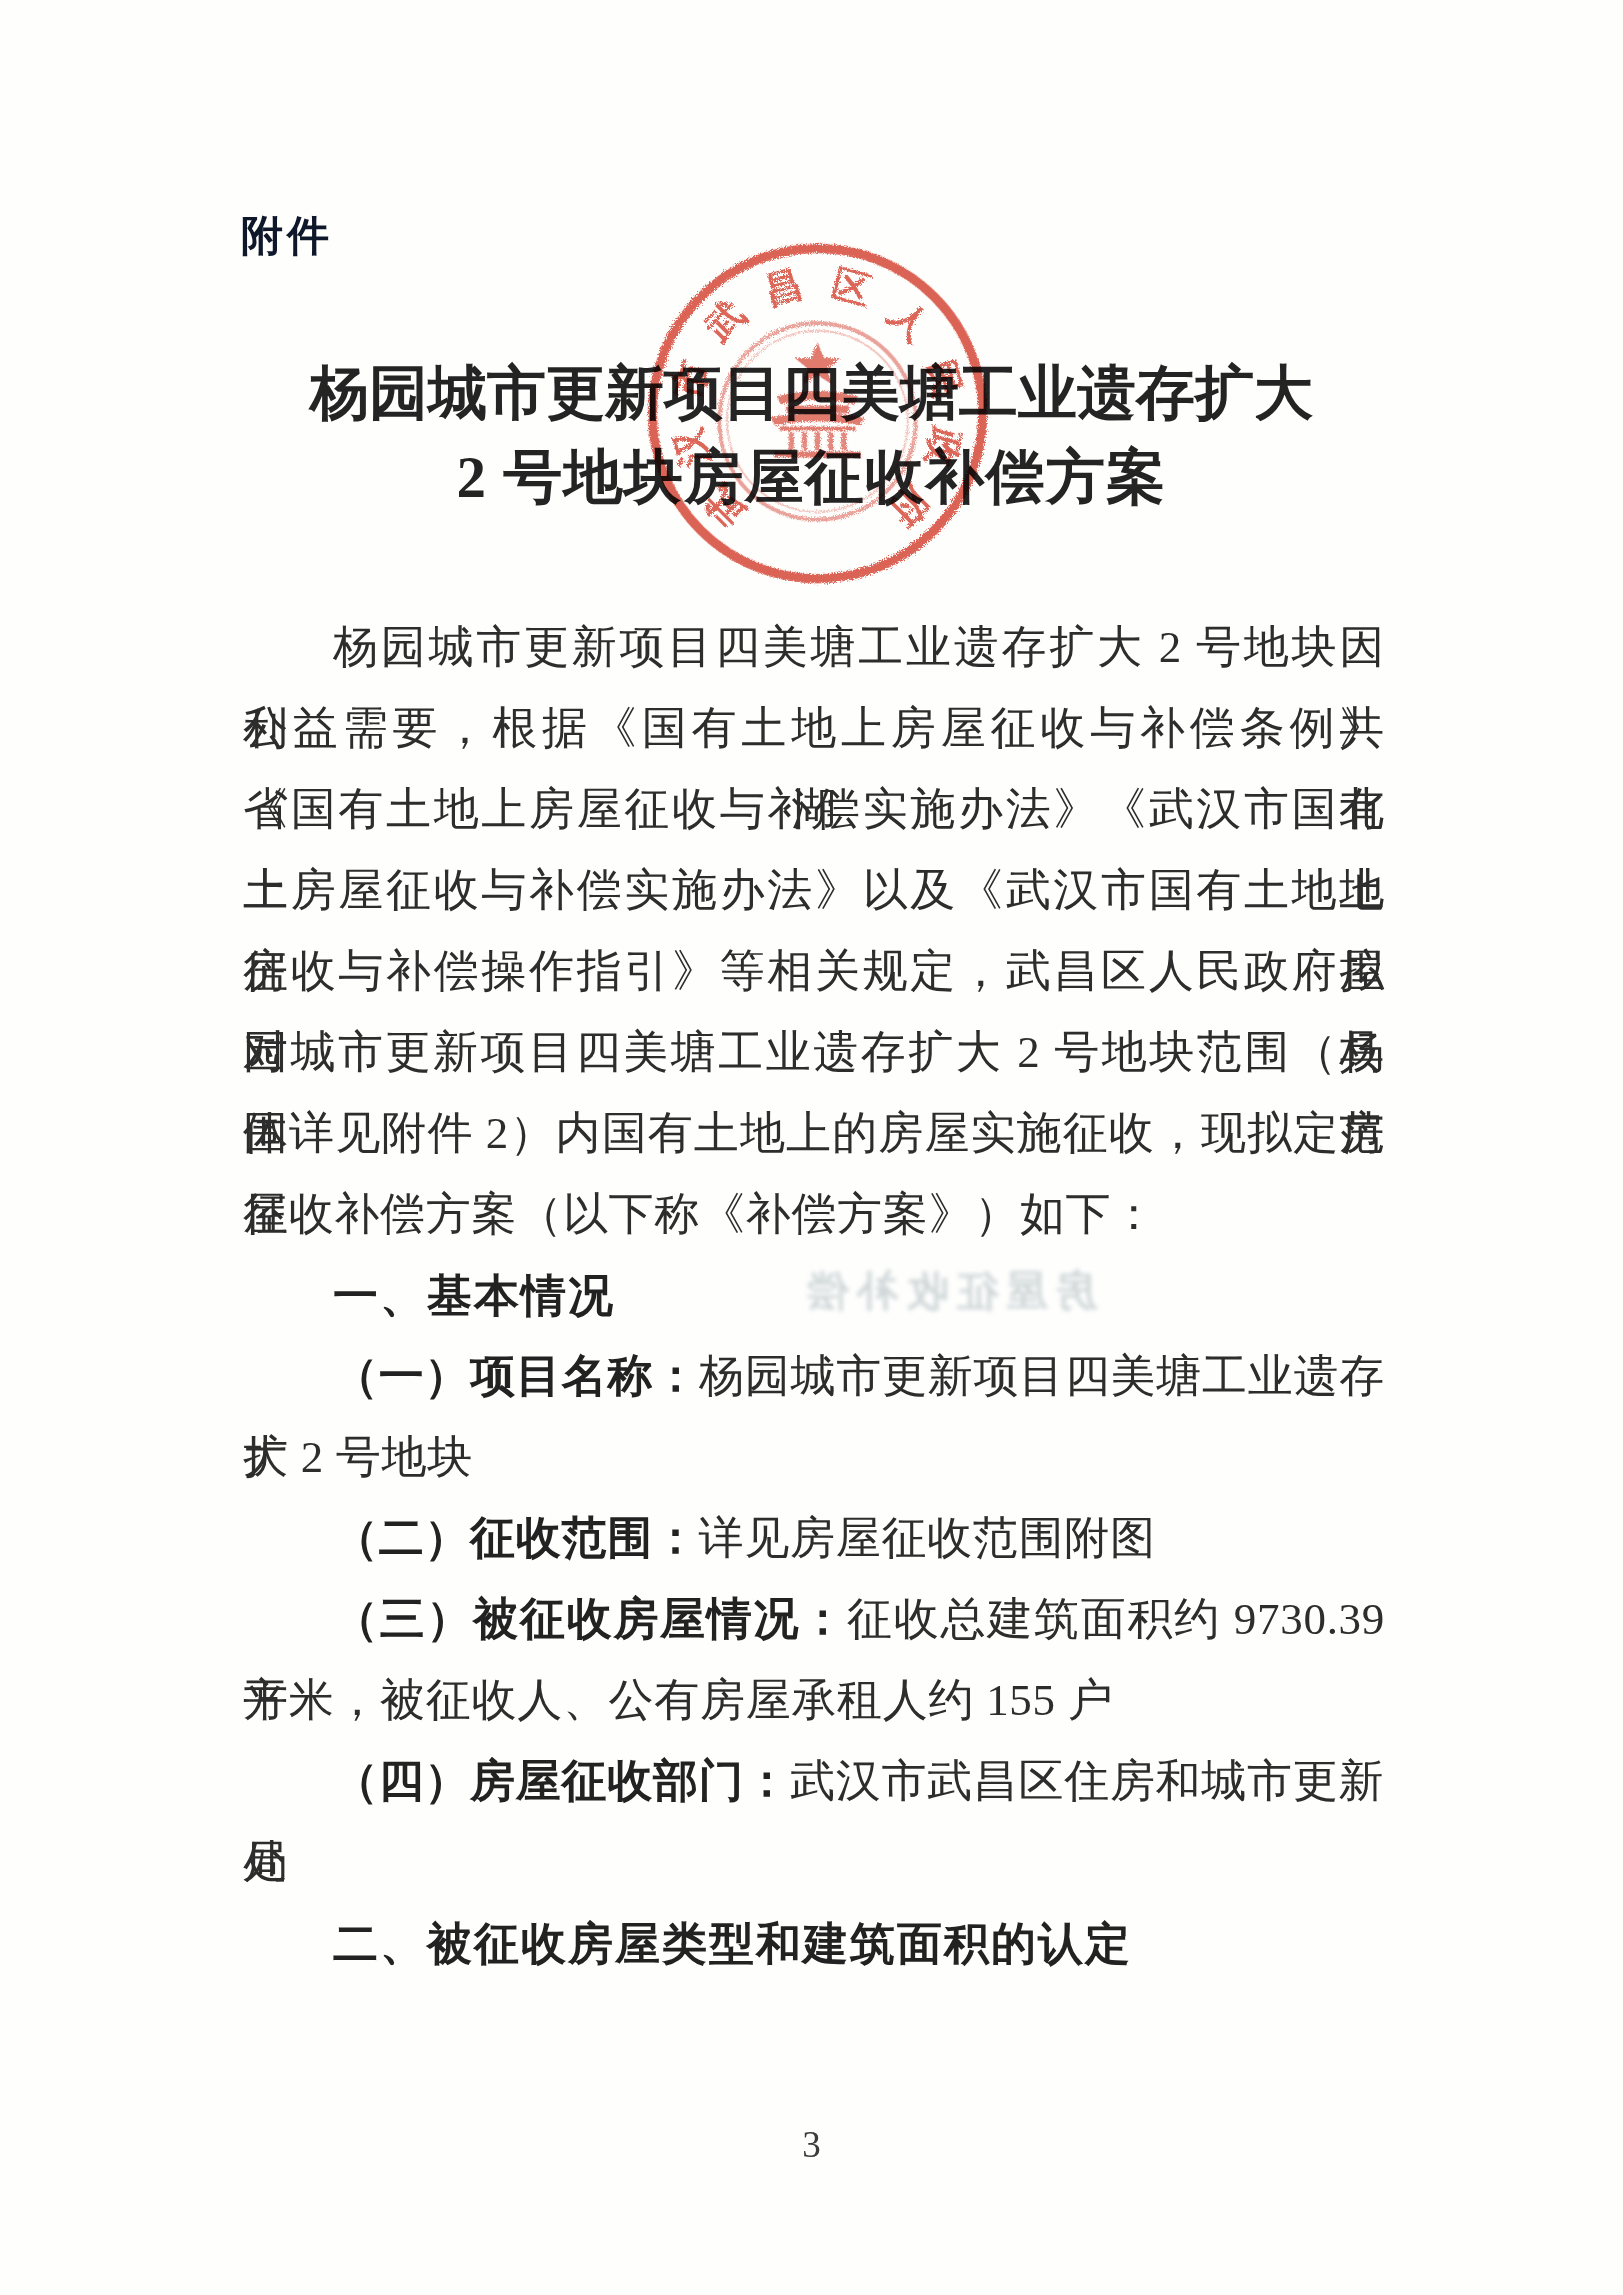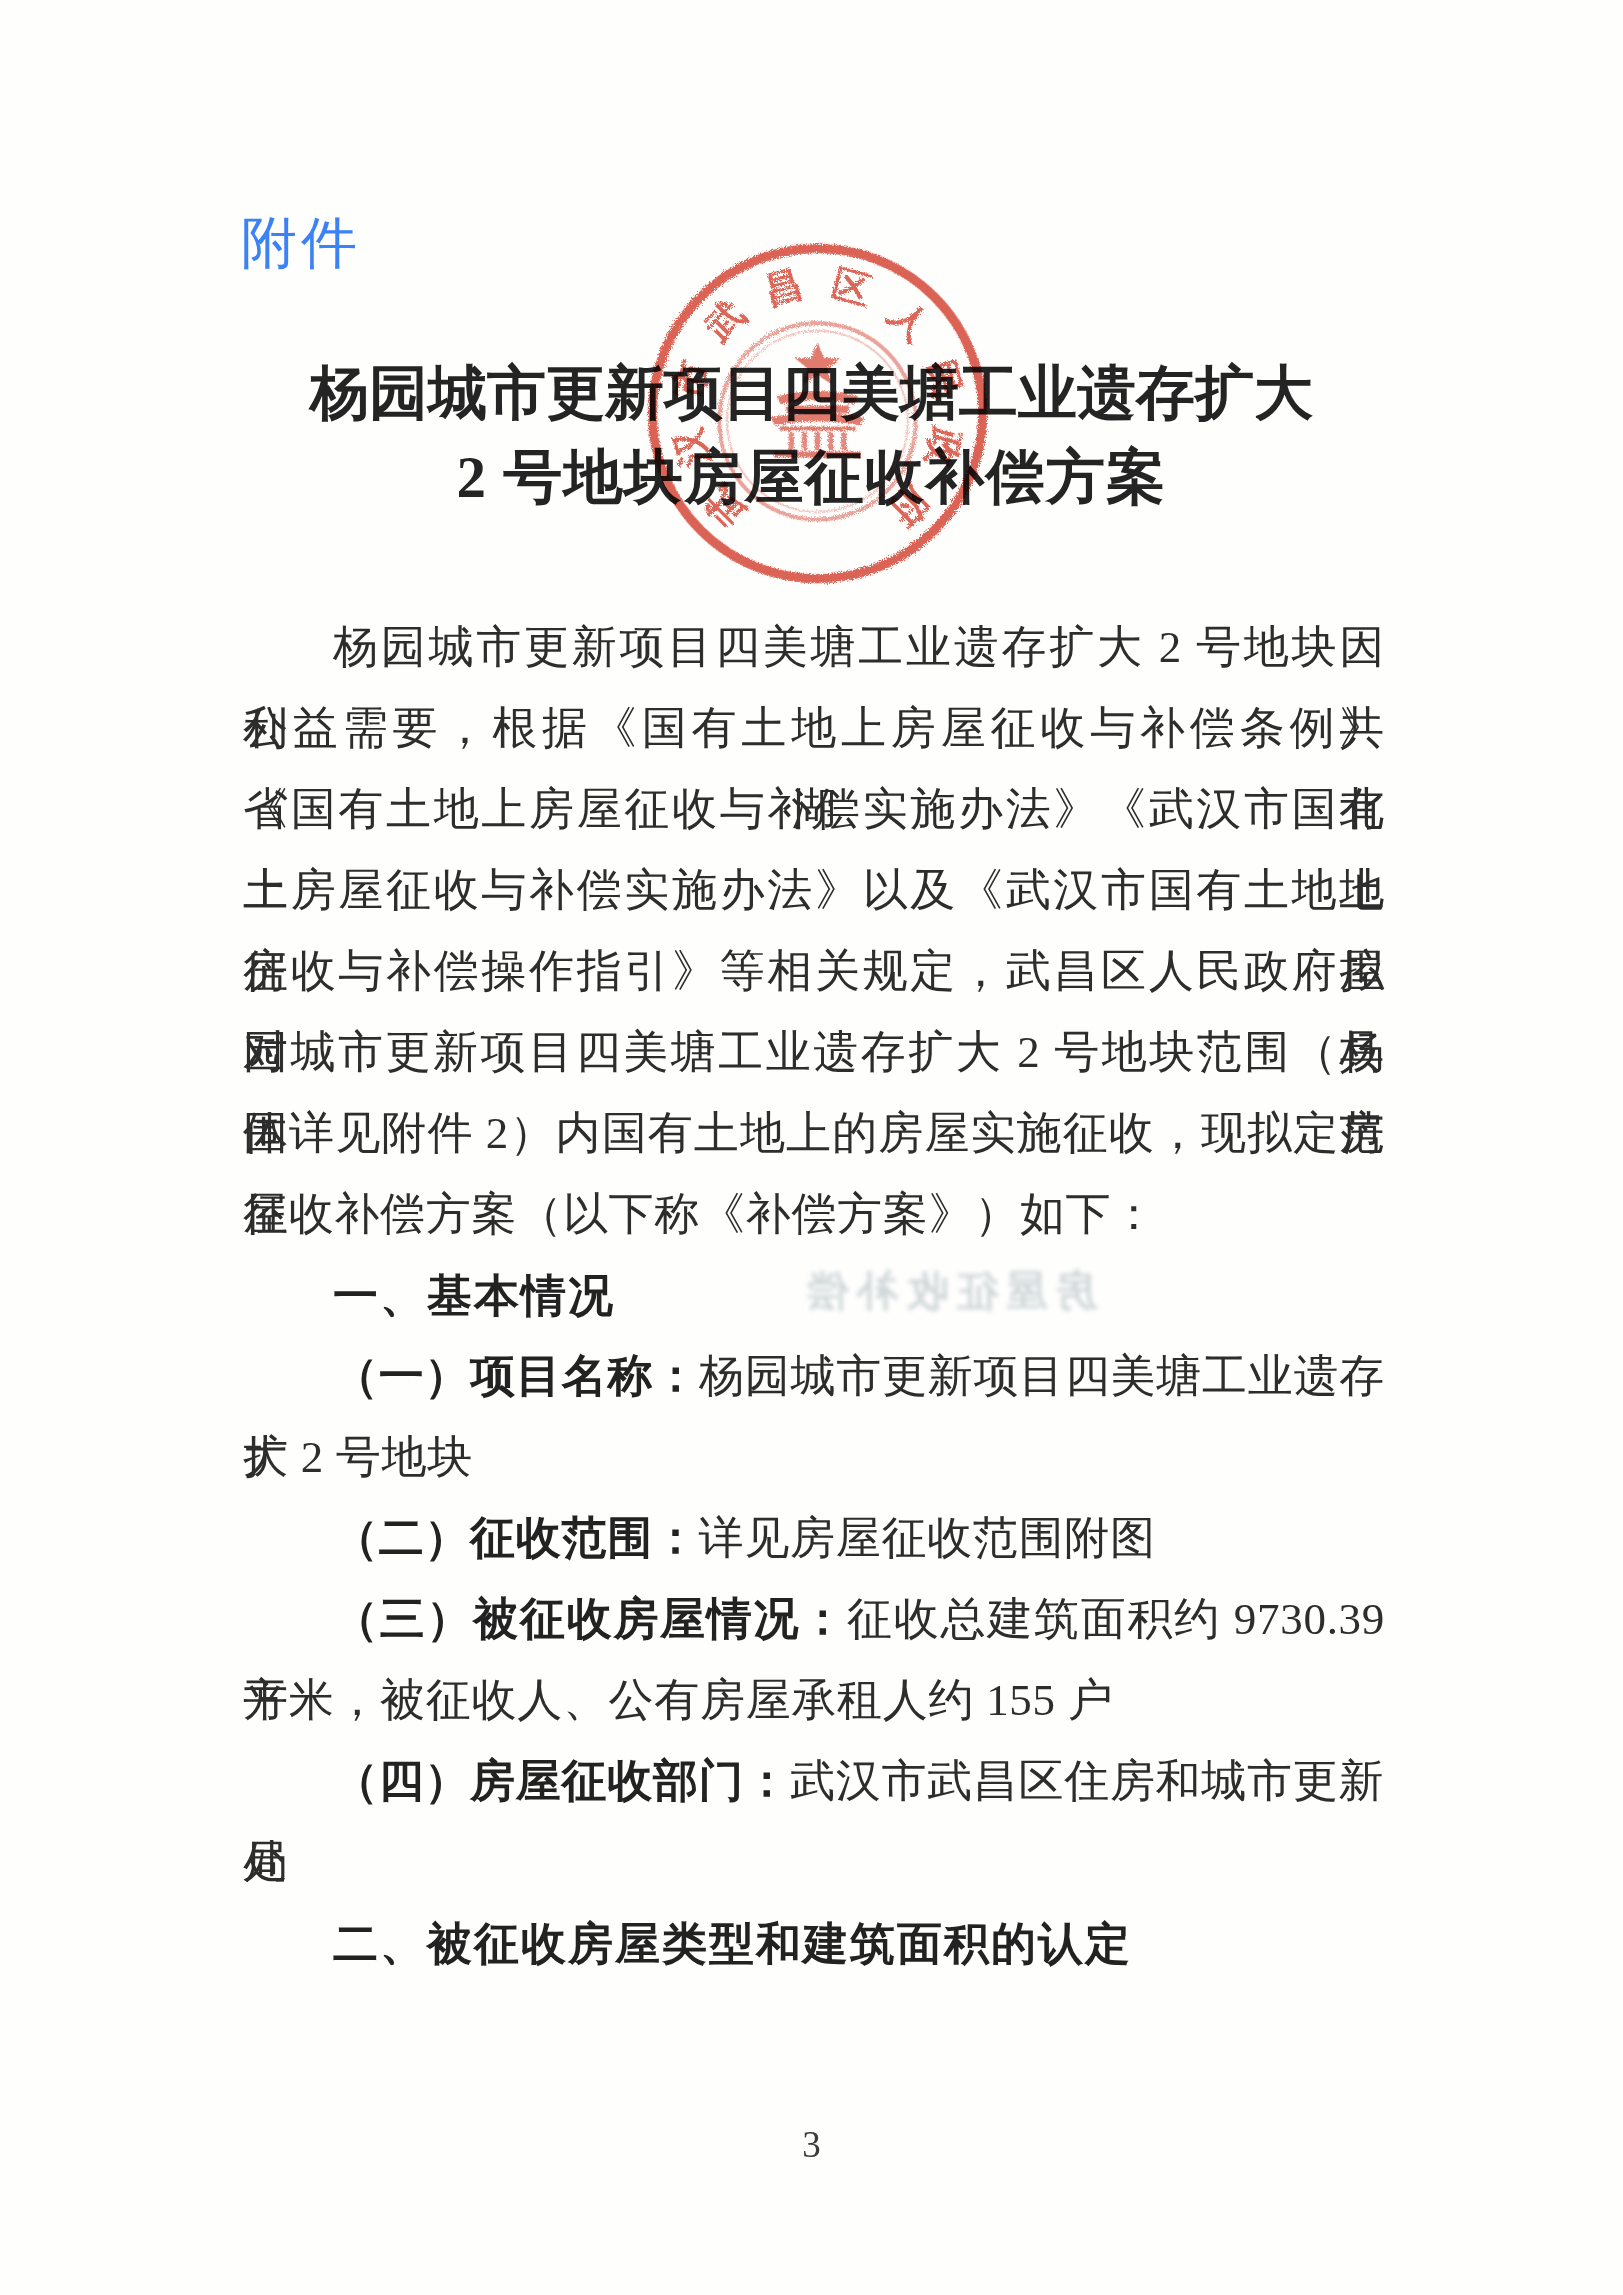--- a/index.html
+++ b/index.html
@@ -2,22 +2,22 @@
 <html style="font-size:10.5px"><head>
 <meta charset="utf-8">
 <style>
   html,body{margin:0;padding:0;background:#e8e8e8;}
   .page{
     position:relative;width:1623px;height:2295px;background:#fefefdff;
     background:#fefefd;overflow:hidden;
     font-family:"Liberation Serif","DejaVu Serif",serif;color:#2e2e2e;
   }
   .attach{
-    position:absolute;left:241px;top:215px;font-size:56px;line-height:1;
-    font-weight:400;letter-spacing:3.9px;color:#3b82f6;
+    position:absolute;left:241px;top:215px;font-size:42px;line-height:1;
+    font-weight:700;letter-spacing:3.9px;color:#0f172a;
     font-family:"Liberation Sans","DejaVu Sans",sans-serif;z-index:3;
   }
   .title-line{
     position:absolute;left:0;width:1623px;text-align:center;
     font-size:59px;line-height:1;font-weight:700;color:#242424;z-index:3;
   }
   .t1{top:364px;text-align:center;}
   .t2{top:448px;letter-spacing:1.3px;}
   .bodywrap{position:absolute;left:243px;top:607px;width:1142px;z-index:3;}
   .ln{

